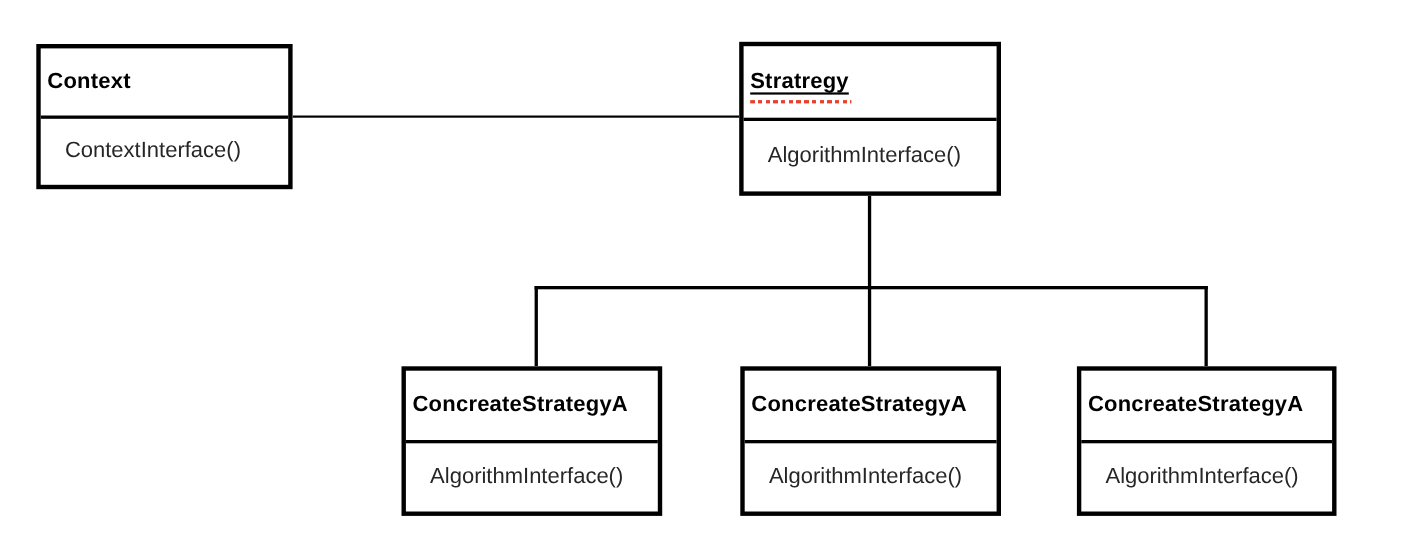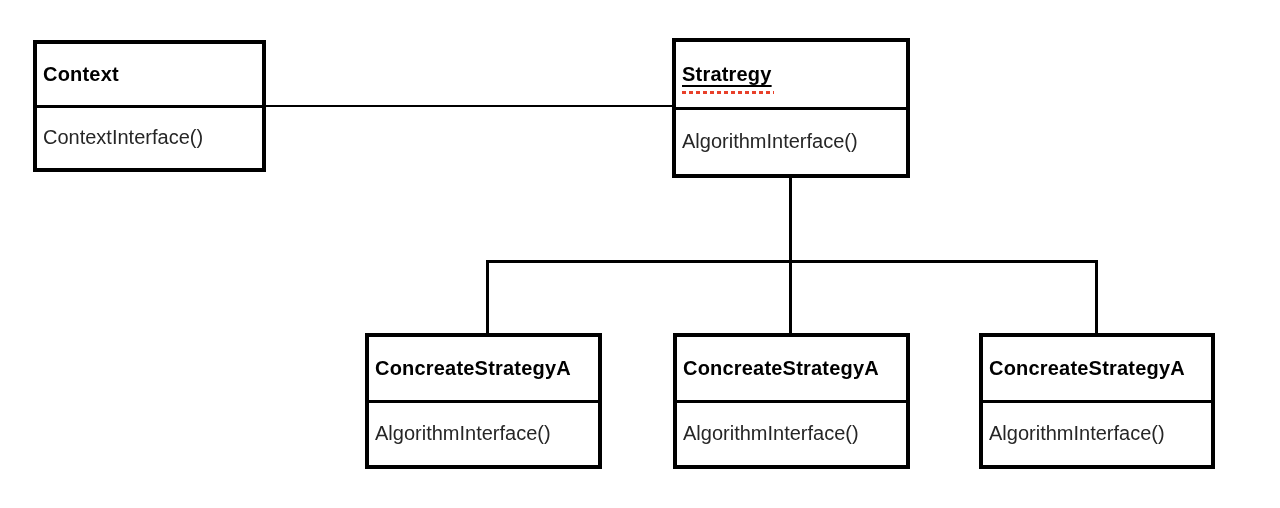--- a/index.html
+++ b/index.html
@@ -34,21 +34,21 @@
     border-bottom: 3px solid #000000;
     display: flex;
     align-items: center;
     padding-left: 6px;
     box-sizing: border-box;
   }
   .uml-body {
     flex: 1;
     display: flex;
     align-items: center;
-    padding-left: 6px;
+    padding-left: 22px;
     box-sizing: border-box;
   }
   .class-title {
     font-weight: bold;
     font-size: 20px;
     color: #000000;
     letter-spacing: 0.2px;
     white-space: nowrap;
   }
   .class-method {

